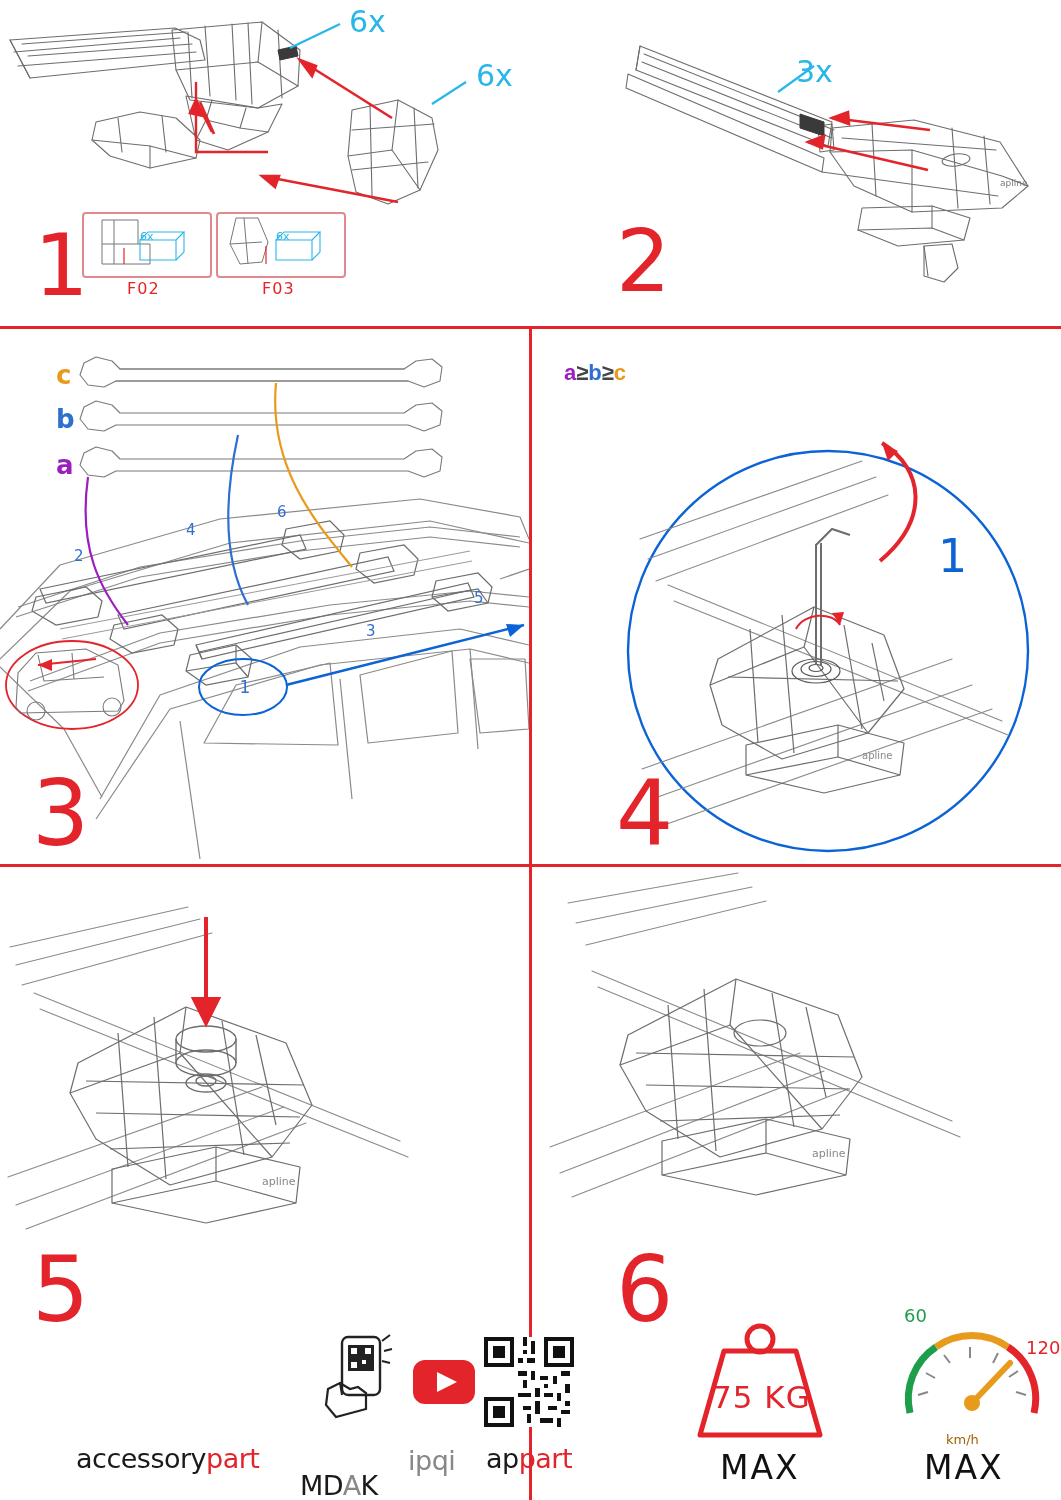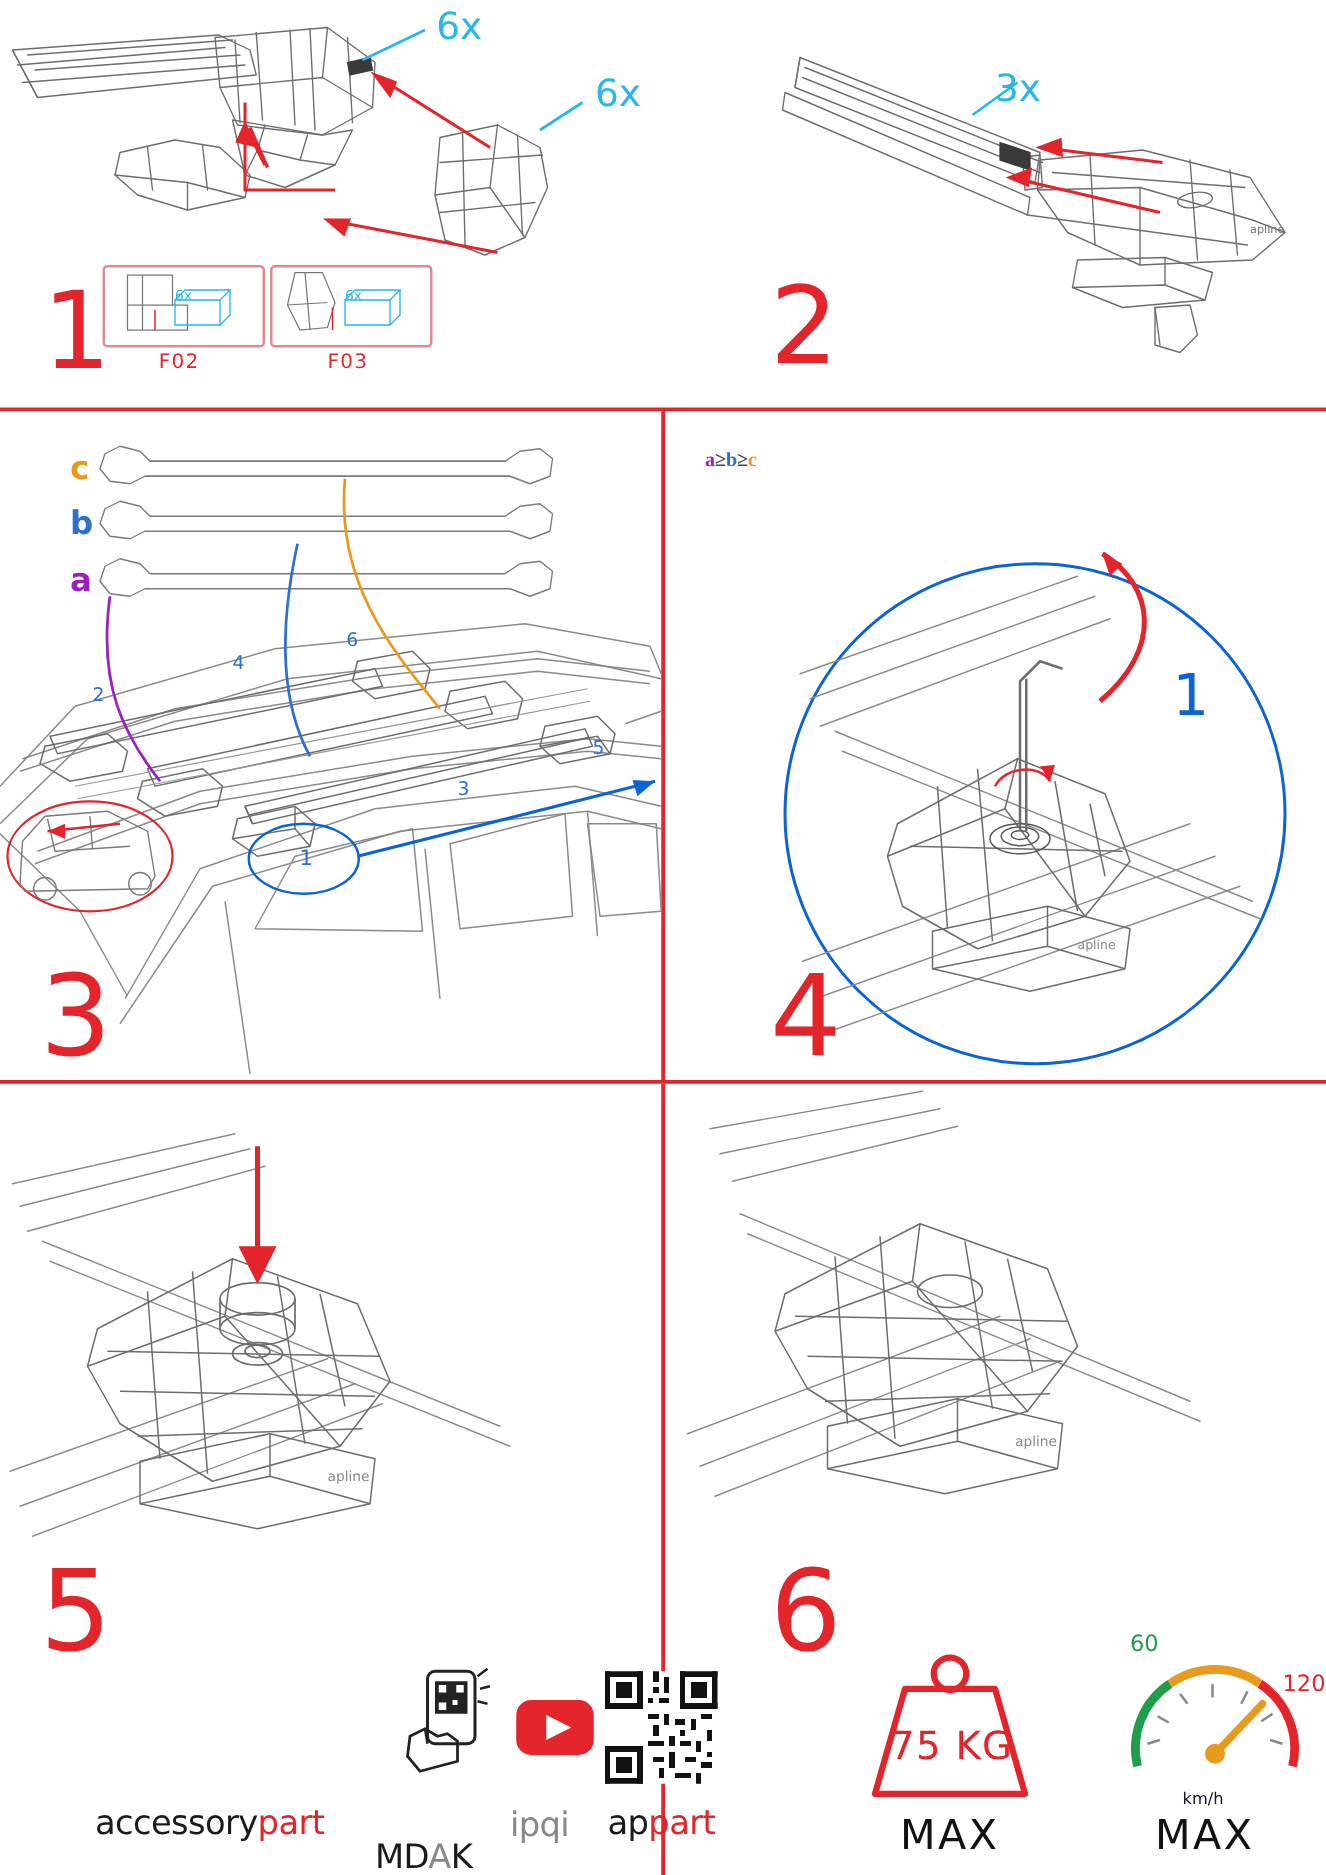--- a/index.html
+++ b/index.html
@@ -60,22 +60,22 @@
     position: absolute;
     font-family: "DejaVu Sans", sans-serif;
     font-size: 26px;
     font-weight: 700;
   }
   .abc.a { color: #9b1fbe; }
   .abc.b { color: #2f6fd0; }
   .abc.c { color: #e89a1c; }
   .rule-eq {
     position: absolute;
-    font-family: Liberation Serif, serif;
-    font-size: 16px;
+    font-family: Liberation Sans, sans-serif;
+    font-size: 22px;
     font-weight: 700;
   }
   .seq {
     position: absolute;
     font-family: "DejaVu Sans", sans-serif;
     font-size: 33px;
     color: #555;
   }
   .seq .c1 { color: #4b4b4b; }
   .seq .c2 { color: #9b1fbe; }
@@ -134,21 +134,21 @@
     position: absolute;
     font-family: "DejaVu Sans", sans-serif;
     font-size: 31px;
     color: #e3242b;
     letter-spacing: 1px;
   }
   .speedtxt {
     position: absolute;
     font-family: "DejaVu Sans", sans-serif;
     font-size: 13px;
-    color: #0f172a;
+    color: #a16207;
   }
   .gauge-num {
     position: absolute;
     font-family: "DejaVu Sans", sans-serif;
     font-size: 18px;
   }
   .gauge-num.low { color: #1e9e4a; }
   .gauge-num.high { color: #e3242b; }
   .fo-box {
     position: absolute;

